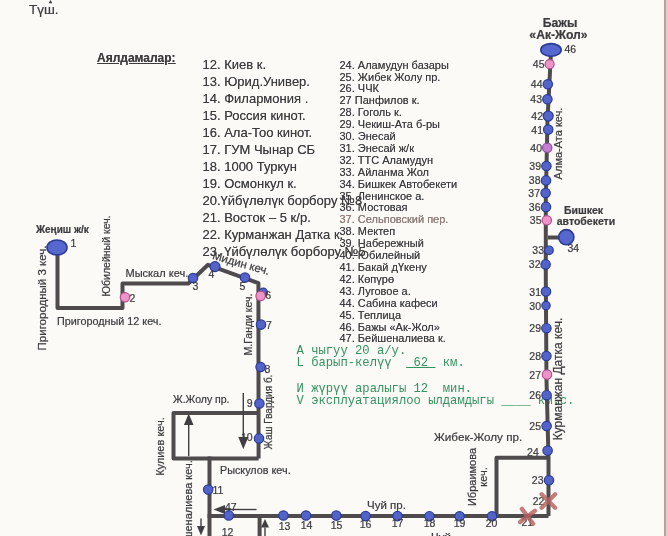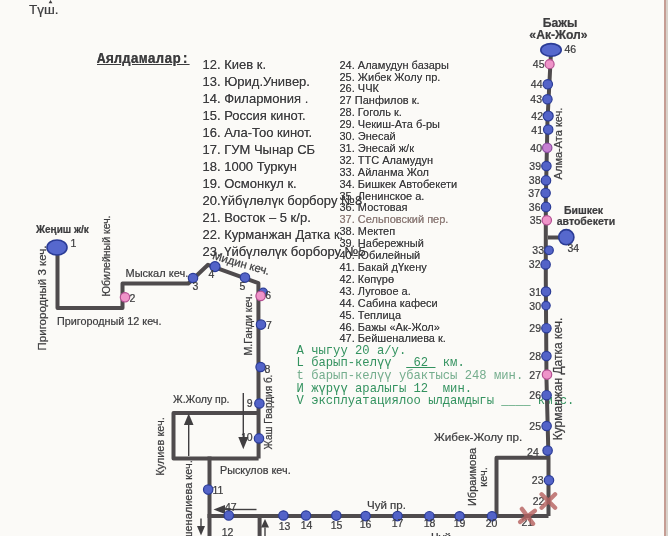--- a/index.html
+++ b/index.html
@@ -8,28 +8,28 @@
 .col{position:absolute;color:#3c3c3e;font-size:11px;white-space:nowrap;text-shadow:0 0 0.5px rgba(62,62,66,0.75);}
 .lt{color:#97807b;}
 #green{position:absolute;left:296.5px;top:344.9px;font-family:Liberation Mono, monospace;font-size:12.2px;line-height:12.6px;color:#33925f;white-space:nowrap;}
 .gl{color:#74ad8d;}
 svg text{font-family:"Liberation Sans",sans-serif;fill:#3c3c3e;paint-order:stroke;stroke:#3c3c3e;stroke-width:0.22px;}
 </style>
 </head>
 <body>
 <div id="page">
 
-<div class="col" style="left:97px;top:51px;font-weight:bold;text-decoration:underline;font-size:14px;font-family:Liberation Mono, monospace;">Аялдамалар:</div>
+<div class="col" style="left:97px;top:51px;font-weight:bold;text-decoration:underline;font-size:12px;">Аялдамалар:</div>
 
 
 <div class="col" style="left:202.5px;top:55.5px;line-height:17px;font-size:13px;">12. Киев к.<br>13. Юрид.Универ.<br>14. Филармония .<br>15. Россия кинот.<br>16. Ала-Тоо кинот.<br>17. ГУМ Чынар СБ<br>18. 1000 Туркун<br>19. Осмонкул к.<br>20.Үйбүлөлүк борбору №8<br>21. Восток – 5 к/р.<br>22. Курманжан Датка к.<br>23. Үйбүлөлүк борбору №5</div>
 
 <div class="col" style="left:339.5px;top:59.6px;line-height:11.9px;">24. Аламудун базары<br>25. Жибек Жолу пр.<br>26. ЧЧК<br>27 Панфилов к.<br>28. Гоголь к.<br>29. Чекиш-Ата б-ры<br>30. Энесай<br>31. Энесай ж/к<br>32. ТТС Аламудун<br>33. Айланма Жол<br>34. Бишкек Автобекети<br>35. Ленинское а.<br>36. Мостовая<br><span class="lt">37. Сельповский пер.</span><br>38. Мектеп<br>39. Набережный<br>40. Юбилейный<br>41. Бакай дҮкену<br>42. Көпүрө<br>43. Луговое а.<br>44. Сабина кафеси<br>45. Теплица<br>46. Бажы «Ак-Жол»<br>47. Бейшеналиева к.</div>
 
-<div id="green">А чыгуу 20 а/у.<br>L барып-келүү &nbsp;<u>&nbsp;62&nbsp;</u>&nbsp;км.<br><span class="gl">t барып-келүү убактысы 248 мин.</span><br>И жүрүү аралыгы 12&nbsp; мин.<br>V эксплуатациялоо ылдамдыгы ____ км.с.</div>
+<div id="green">А чыгуу 20 а/у.<br>L барып-келүү &nbsp;<u>&nbsp;62&nbsp;</u>&nbsp;км.<br><br>И жүрүү аралыгы 12&nbsp; мин.<br>V эксплуатациялоо ылдамдыгы ____ км.с.</div>
 <svg width="668" height="536" viewBox="0 0 668 536" style="position:absolute;left:0;top:0;">
 
 <rect x="664" y="0" width="2" height="536" fill="#c59d94"></rect>
 <rect x="666" y="0" width="2" height="536" fill="#d8d2cb"></rect>
 
 <path d="M 57.5 250 V 308 H 122.5 V 283.5 H 188.3 L 208 264.8 L 258.4 283.2 L 258.6 458.5" fill="none" stroke="#4f4b4d" stroke-width="4" stroke-linejoin="round"></path>
 
 <path d="M 258.6 413 H 173.5 V 458.5 H 258.6" fill="none" stroke="#4f4b4d" stroke-width="4" stroke-linejoin="round"></path>
 
 <path d="M 209.5 456.5 V 536" fill="none" stroke="#4f4b4d" stroke-width="4" stroke-linejoin="round"></path>

